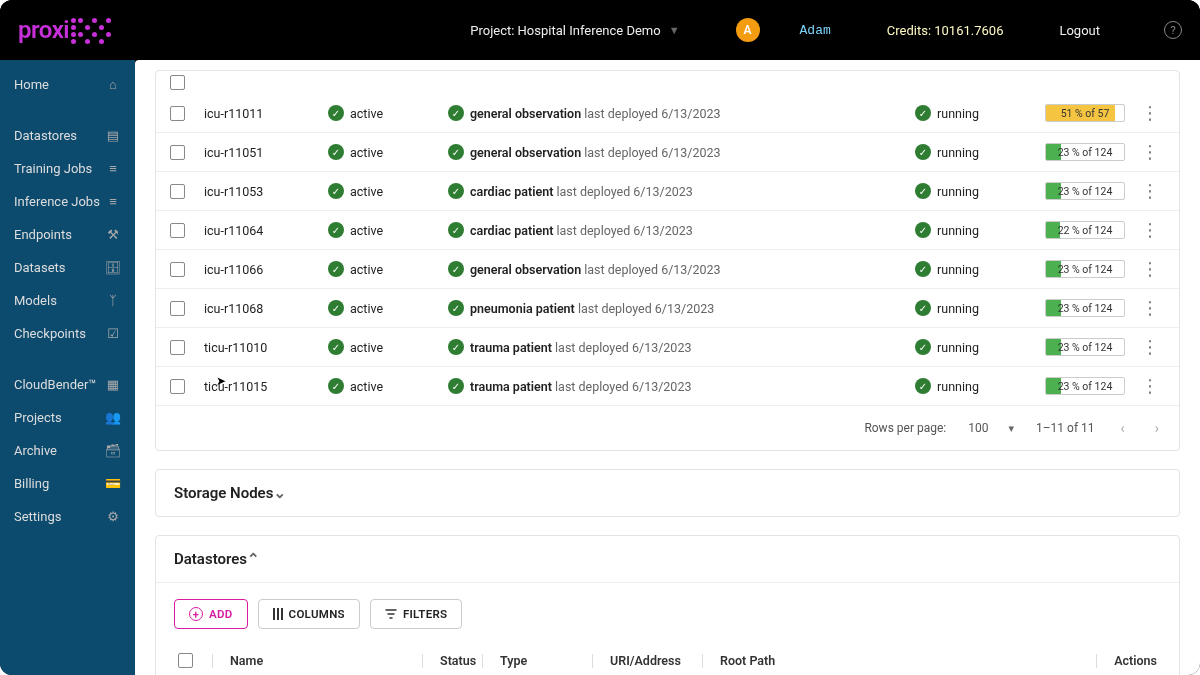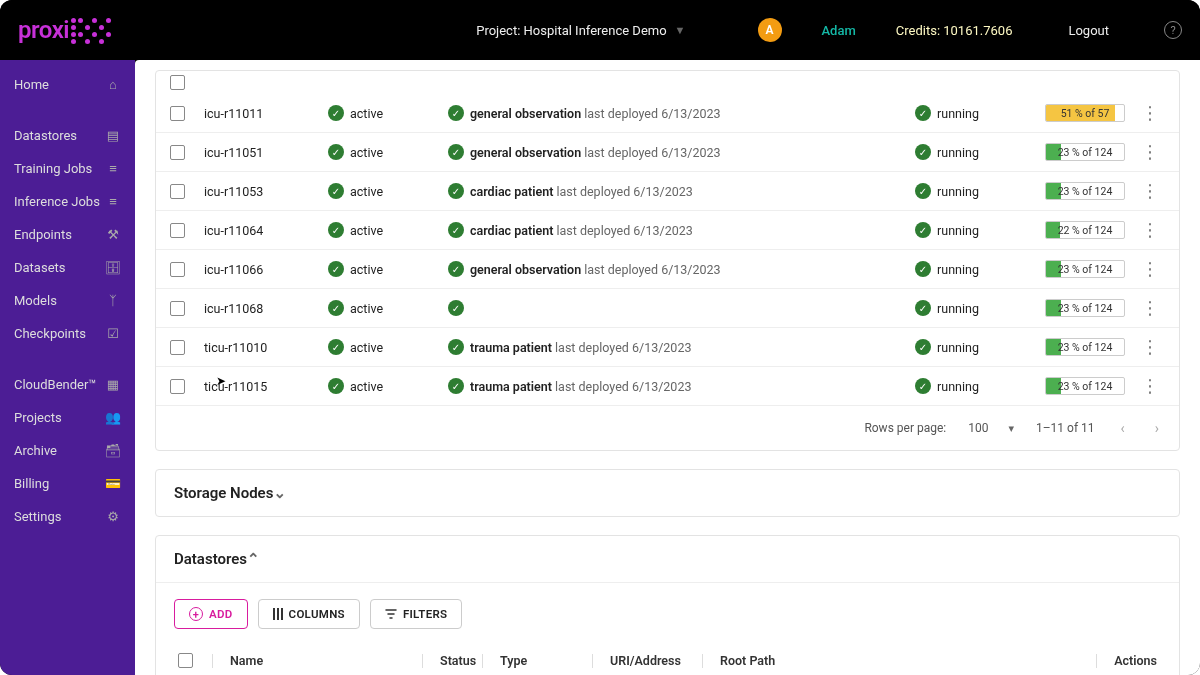--- a/index.html
+++ b/index.html
@@ -8,32 +8,32 @@
 
 
 .topbar { height: 60px; background: #000; display: flex; align-items: center; padding: 0 18px; color: #fff; gap: 32px; }
 .logo { display: flex; align-items: center; font-size: 24px; font-weight: 600; letter-spacing: -0.5px; }
 .logo-text { color: #c730d8; }
 .logo-dots-wrap { position: relative; width: 46px; height: 24px; margin-left: 2px; }
 .dots-grid { position: absolute; left: 0; top: 0; display: grid; grid-template-columns: repeat(6, 5px); grid-template-rows: repeat(4, 5px); gap: 2px; }
 .dot { width: 5px; height: 5px; border-radius: 50%; background: #c730d8; }
 .dot.hide { background: transparent; }
 .spacer { flex: 1; }
-.project-sel { display: flex; align-items: center; gap: 8px; color: #eee; font-size: 13px; cursor: pointer; margin-right: 40px; }
+.project-sel { display: flex; align-items: center; gap: 8px; color: #eee; font-size: 13px; cursor: pointer; margin-right: 24px; }
 .avatar { width: 24px; height: 24px; border-radius: 50%; background: #f39c12; color: #fff; display: flex; align-items: center; justify-content: center; font-size: 12px; font-weight: 600; margin-right: 8px; }
-.username { color: #14b8a6; font-weight: 500; margin-right: 8px; }
+.username { color: #7dd3fc; font-weight: 500; margin-right: 24px; font-family: Liberation Mono, monospace; }
 .credits { color: #fef9c3; font-size: 13px; margin-right: 24px; }
-.logout { color: #eee; font-size: 13px; cursor: pointer; margin-right: 23px; }
+.logout { color: #eee; font-size: 13px; cursor: pointer; margin-right: 32px; }
 .help-ic { width: 18px; height: 18px; border: 1.5px solid #888; border-radius: 50%; display: flex; align-items: center; justify-content: center; color: #888; font-size: 11px; cursor: pointer; }
 
 
 .body { flex: 1; display: flex; overflow: hidden; }
 
 
-.sidebar { width: 135px; background: #4c1d95; color: #ccc; padding: 8px 0; overflow-y: auto; }
+.sidebar { width: 135px; background: #0c4a6e; color: #ccc; padding: 8px 0; overflow-y: auto; }
 .sb-item { display: flex; align-items: center; justify-content: space-between; padding: 9px 14px; font-size: 13px; cursor: pointer; color: #ddd; }
 .sb-item .ic { width: 16px; display: flex; justify-content: center; color: #aaa; font-size: 13px; }
 .sb-gap { height: 18px; }
 
 
 .main { flex: 1; background: #fff; overflow-y: auto; padding: 0 20px 20px 20px; border-top-left-radius: 4px; }
 
 
 .nodes-table { border: 1px solid #e3e3e3; border-radius: 4px; margin-top: 10px; }
 .row { display: flex; align-items: center; border-top: 1px solid #eee; padding: 10px 14px; min-height: 38px; font-size: 12.5px; }
@@ -353,20 +353,21 @@
               <div class="cb-col">
                 <div class="chk"></div>
               </div>
               <div class="name-col">icu-r11068</div>
               <div class="status-col">
                 <span class="ok-ic">✓</span>
                 <span>active</span>
               </div>
               <div class="deploy-col">
                 <span class="ok-ic">✓</span>
+                <span class="deploy-text"><b>pneumonia patient</b> <span class="sub">last deployed 6/13/2023</span></span>
               </div>
               <div class="run-col">
                 <span class="ok-ic">✓</span>
                 <span>running</span>
               </div>
               <div class="util-col">
                 <div class="util-box">
                   <div class="util-fill" style="width:19%"></div>
                   <span class="util-txt">23 % of 124</span>
                 </div>

